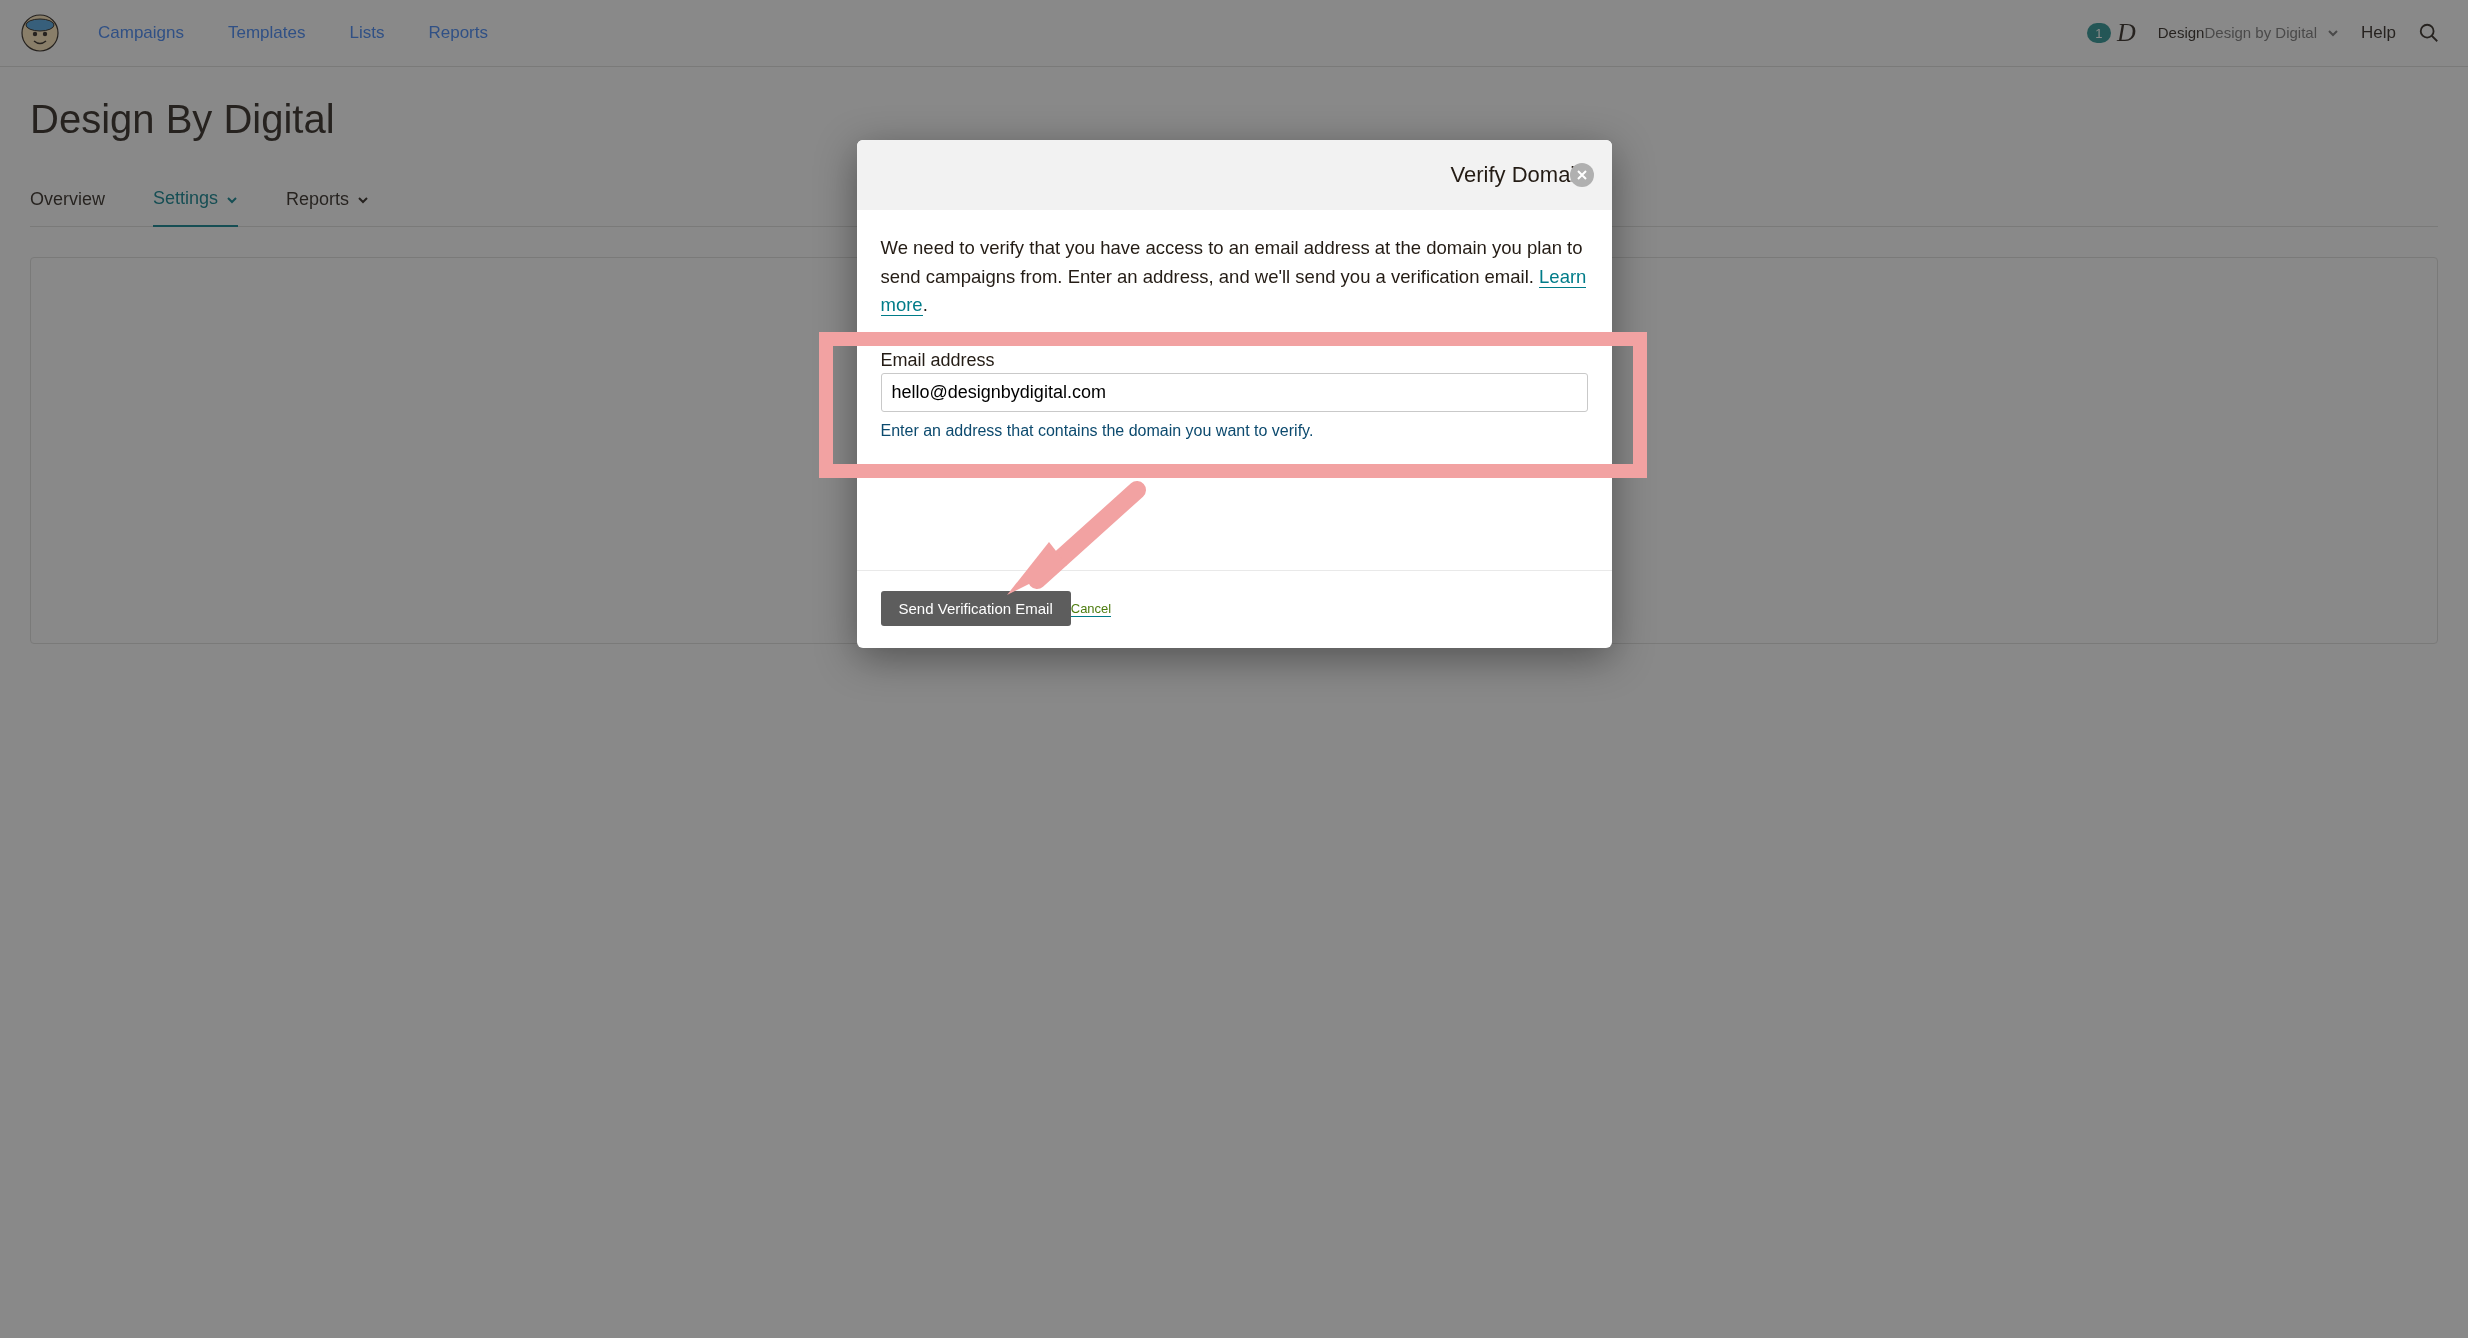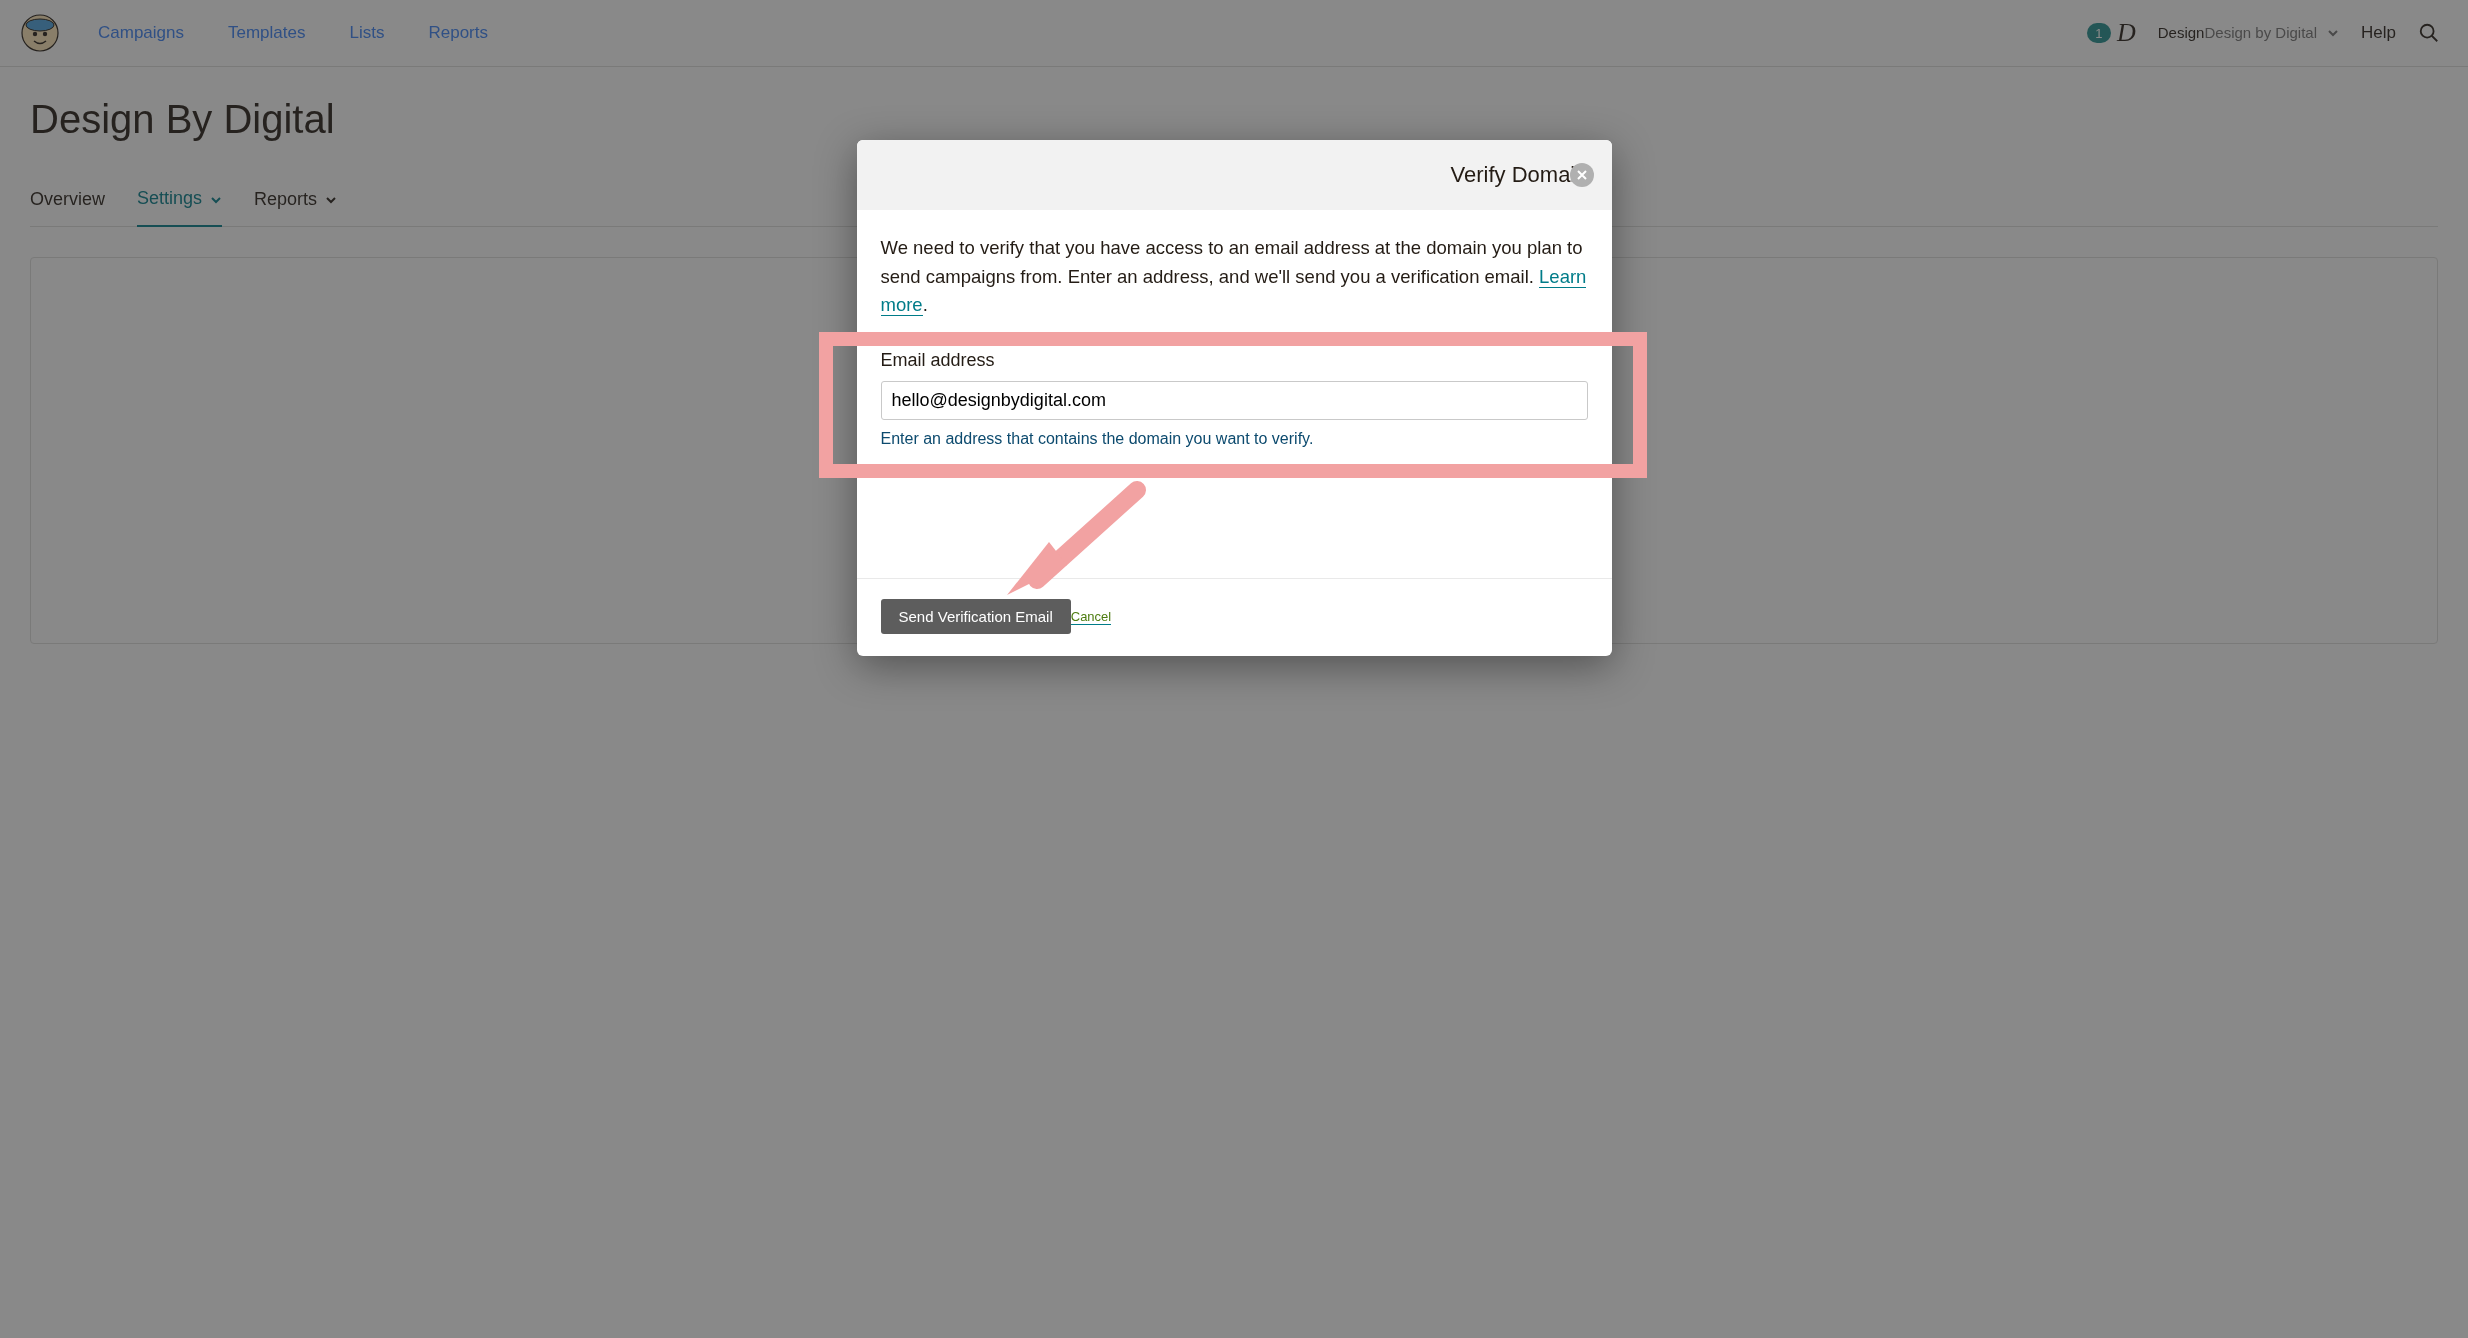--- a/index.html
+++ b/index.html
@@ -70,21 +70,21 @@
     padding: 30px 30px 40px 30px;
   }
   h1.page-title {
     font-size: 40px;
     font-weight: 400;
     color: #241c15;
     margin-bottom: 46px;
   }
   .sub-tabs {
     display: flex;
-    gap: 32px;
+    gap: 48px;
     border-bottom: 1px solid #dedddc;
     margin-bottom: 30px;
   }
   .sub-tabs .tab {
     display: flex;
     align-items: center;
     gap: 8px;
     padding: 0 0 16px 0;
     font-size: 18px;
     color: #241c15;
@@ -187,21 +187,21 @@
   }
   .modal-body .desc a {
     color: #007c89;
     text-decoration: none;
     border-bottom: 1px solid #007c89;
   }
   .field-label {
     font-size: 18px;
     font-weight: 500;
     color: #241c15;
-    margin-bottom: 10px;
+    margin-bottom: 2px;
   }
   .email-input {
     width: 100%;
     padding: 8px 10px;
     font-size: 18px;
     border: 1px solid #c9c9c9;
     border-radius: 3px;
   }
   .help-text {
     margin-top: 10px;

